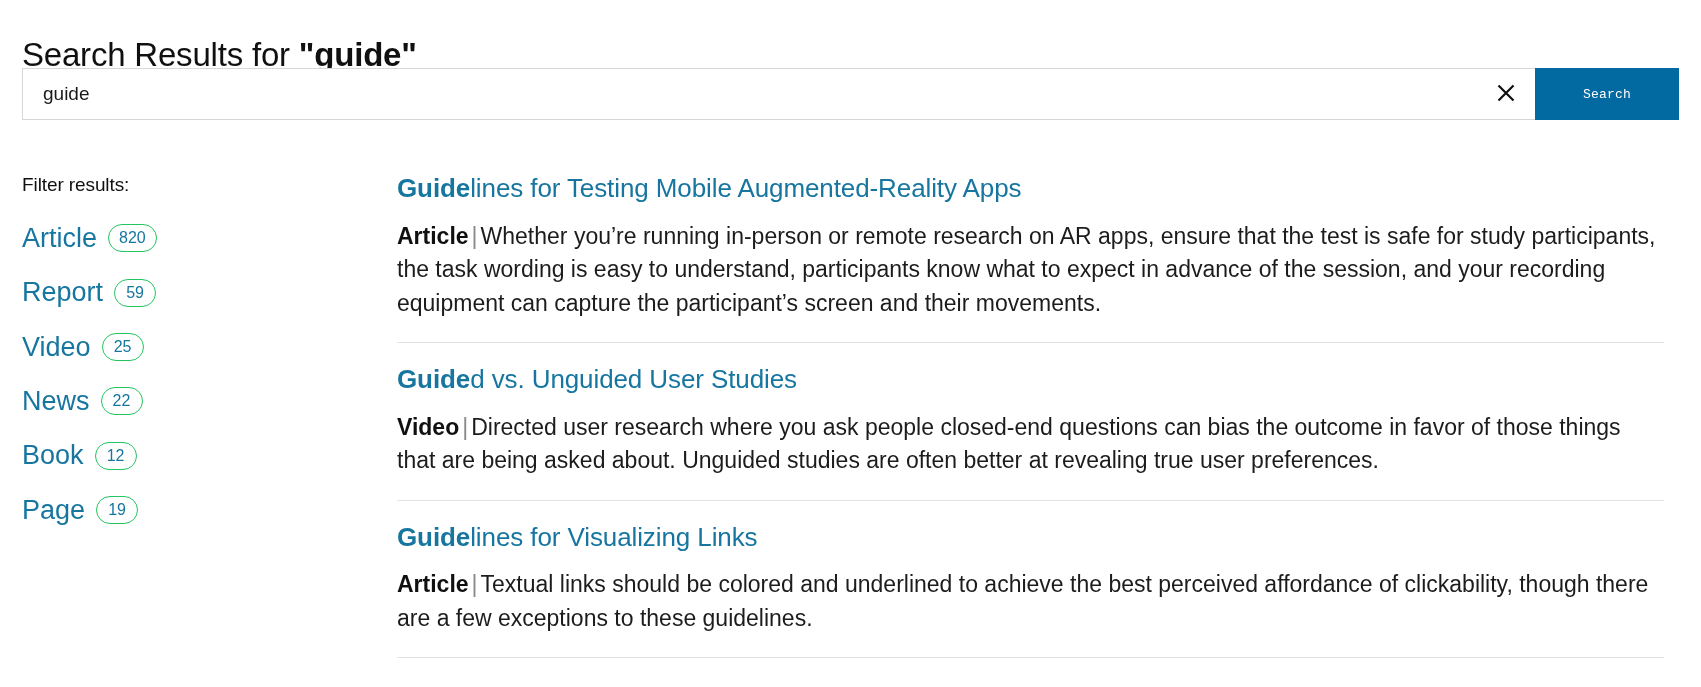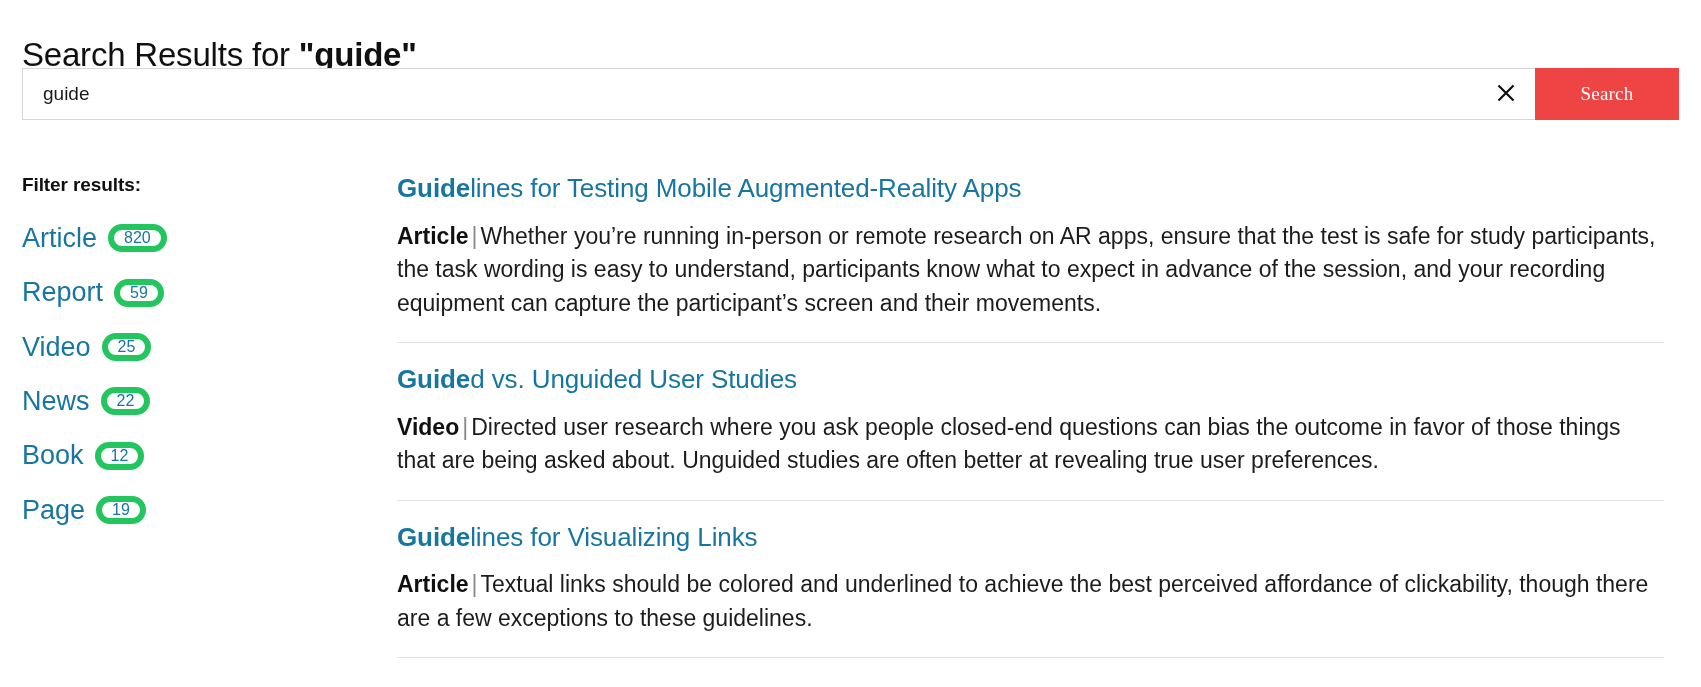--- a/index.html
+++ b/index.html
@@ -58,40 +58,40 @@
     transform: translateY(-50%);
     width: 30px; height: 30px;
     display: flex; align-items: center; justify-content: center;
     background: transparent;
     border: none;
     cursor: pointer;
     padding: 0;
   }
   .search-submit {
     flex: 0 0 144px;
-    background: #ef4444;
+    background: #0369a1;
     color: #ffffff;
     border: none;
-    font-family: Liberation Serif, serif;
-    font-size: 19px;
+    font-family: Liberation Mono, monospace;
+    font-size: 13px;
     font-weight: 400;
     letter-spacing: 0.2px;
     cursor: pointer;
     display: flex; align-items: center; justify-content: center;
   }
 
   
   .sidebar {
     position: absolute;
     left: 22px; top: 174px;
     width: 360px;
   }
   .filter-heading {
     font-size: 19px;
-    font-weight: 700;
+    font-weight: 400;
     color: #101010;
     margin: 0 0 28px 0;
     letter-spacing: -0.1px;
   }
   .filter-list { list-style: none; margin: 0; padding: 0; }
   .filter-item {
     display: flex;
     align-items: center;
     gap: 11px;
     margin-bottom: 26px;
@@ -105,21 +105,21 @@
     font-weight: 400;
     line-height: 1.05;
   }
   .filter-count {
     display: inline-flex;
     align-items: center;
     justify-content: center;
     min-width: 42px;
     height: 28px;
     padding: 0 10px;
-    border: 6px solid #22c55e;
+    border: 1px solid #22c55e;
     border-radius: 14px;
     font-size: 16px;
     color: #1776a0;
     line-height: 1;
   }
 
   
   .results {
     position: absolute;
     left: 397px; top: 174px;

